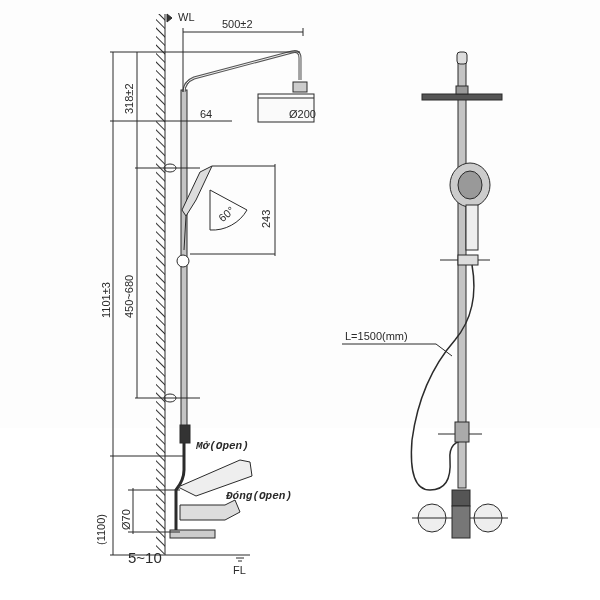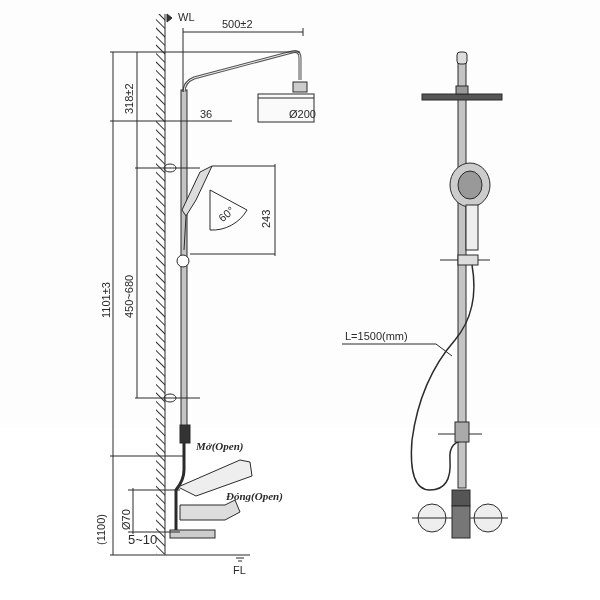--- a/index.html
+++ b/index.html
@@ -1,21 +1,21 @@
 <!DOCTYPE html>
 <html><head>
 <meta charset="utf-8">
 <style>
   html, body { margin:0; padding:0; background:#fff; }
   body { width:600px; height:600px; overflow:hidden; position:relative; font-family:"Liberation Sans", sans-serif; }
   #canvas { position:absolute; left:0; top:0; width:600px; height:428px; background:#fdfdfd; }
   svg { position:absolute; left:0; top:0; }
   .lbl { position:absolute; color:#2a2a2a; font-size:11px; line-height:12px; white-space:nowrap; }
   .vert { transform-origin:left top; transform:rotate(-90deg); }
-  .serif { font-family:Liberation Serif, serif; font-style:italic; font-weight:bold; font-size:11px; }
+  .serif { font-family:Liberation Mono, monospace; font-style:italic; font-weight:bold; font-size:11px; }
 </style>
 </head>
 <body>
 
 <div id="canvas">
 <svg width="600" height="600" viewBox="0 0 600 600">
   <defs>
     <pattern id="hatch" width="6" height="6" patternUnits="userSpaceOnUse" patternTransform="rotate(-45)">
       <line x1="0" y1="0" x2="0" y2="6" stroke="#333" stroke-width="2"></line>
     </pattern>
@@ -105,27 +105,27 @@
     <rect x="452" y="490" width="18" height="16" fill="#555"></rect>
     <circle cx="432" cy="518" r="14" fill="#eee"></circle>
     <circle cx="488" cy="518" r="14" fill="#eee"></circle>
     <line x1="412" y1="518" x2="508" y2="518"></line>
     <rect x="452" y="506" width="18" height="32" fill="#777"></rect>
   </g>
 </svg>
 
 <div class="lbl" style="left:178px;top:11px">WL</div>
 <div class="lbl" style="left:222px;top:18px">500±2</div>
-<div class="lbl" style="left:200px;top:108px">36</div>
+<div class="lbl" style="left:200px;top:108px">64</div>
 <div class="lbl" style="left:289px;top:108px">Ø200</div>
 <div class="lbl vert" style="left:123px;top:114px">318±2</div>
 <div class="lbl vert" style="left:100px;top:318px">1101±3</div>
 <div class="lbl vert" style="left:123px;top:318px">450~680</div>
 <div class="lbl vert" style="left:260px;top:228px">243</div>
 <div class="lbl" style="left:218px;top:208px;transform:rotate(-40deg)">60°</div>
 <div class="lbl vert" style="left:95px;top:545px">(1100)</div>
 <div class="lbl vert" style="left:120px;top:530px">Ø70</div>
-<div class="lbl" style="left:128px;top:534px;font-size:13px">5~10</div>
+<div class="lbl" style="left:128px;top:552px;font-size:15px">5~10</div>
 <div class="lbl serif" style="left:196px;top:440px">Mở(Open)</div>
 <div class="lbl serif" style="left:226px;top:490px">Đóng(Open)</div>
 <div class="lbl" style="left:233px;top:564px">FL</div>
 <div class="lbl" style="left:345px;top:330px">L=1500(mm)</div>
 </div>
 
 </body></html>

